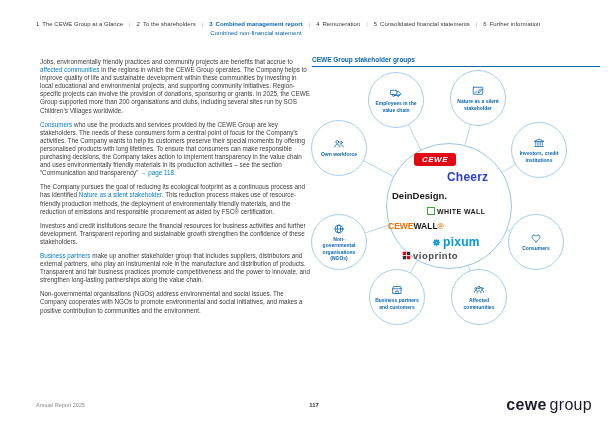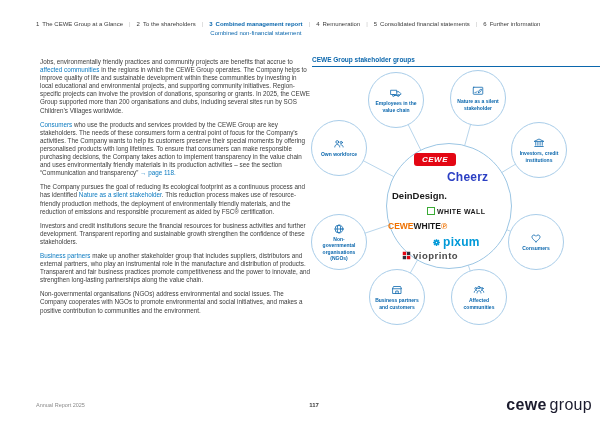--- a/index.html
+++ b/index.html
@@ -126,21 +126,21 @@
           </div>
           <div class="brand brand-deindesign">
             <span style="color: rgb(26, 26, 26);">DeinDesign.</span>
           </div>
           <div class="brand brand-whitewall">
             <span class="bicon bicon-whitewall"></span>
             <span style="color: rgb(26, 26, 26);">WHITE WALL</span>
           </div>
           <div class="brand brand-saxoprint">
             <span style="color: rgb(238, 114, 3);">CEWE</span>
-            <span style="color: rgb(26, 26, 26);">WHITE</span>
+            <span style="color: rgb(26, 26, 26);">WALL</span>
             <span style="color: rgb(238, 114, 3);"> ℗</span>
           </div>
           <div class="brand brand-pixum">
             <span class="bicon bicon-pixum">
               <svg viewBox="0 0 24 24">
                 <path d="M12 3v18M3 12h18M5.6 5.6l12.8 12.8M18.4 5.6L5.6 18.4" stroke="#0099d8" stroke-width="4"></path>
                 <circle cx="12" cy="12" r="4.5" fill="#0099d8"></circle>
                 <circle cx="12" cy="12" r="1.8" fill="#fff"></circle>
               </svg>
             </span>

